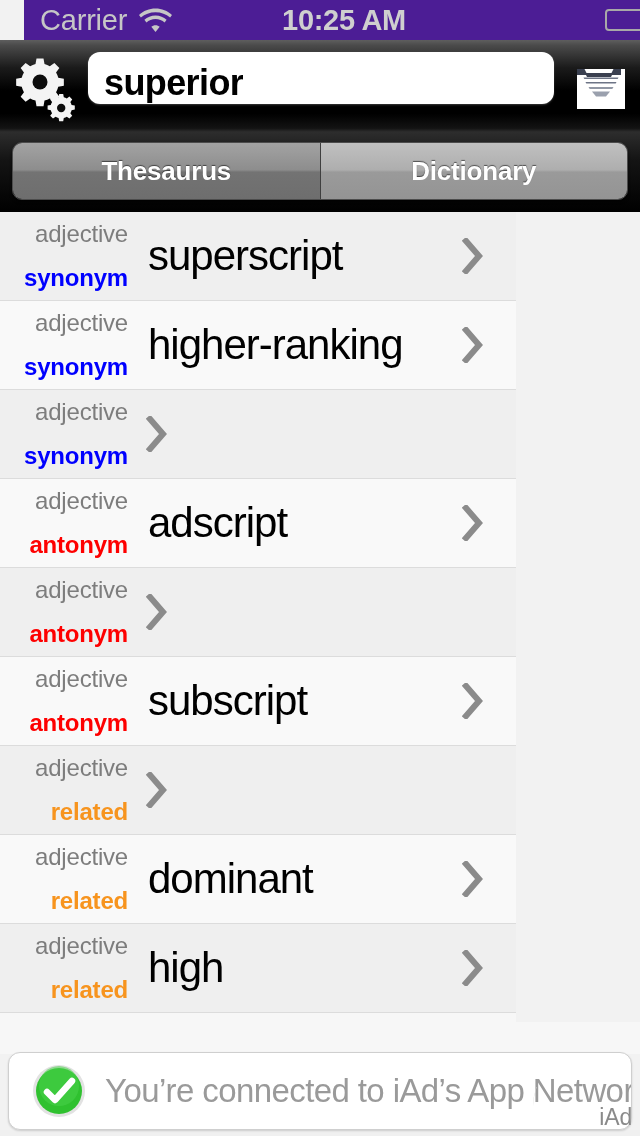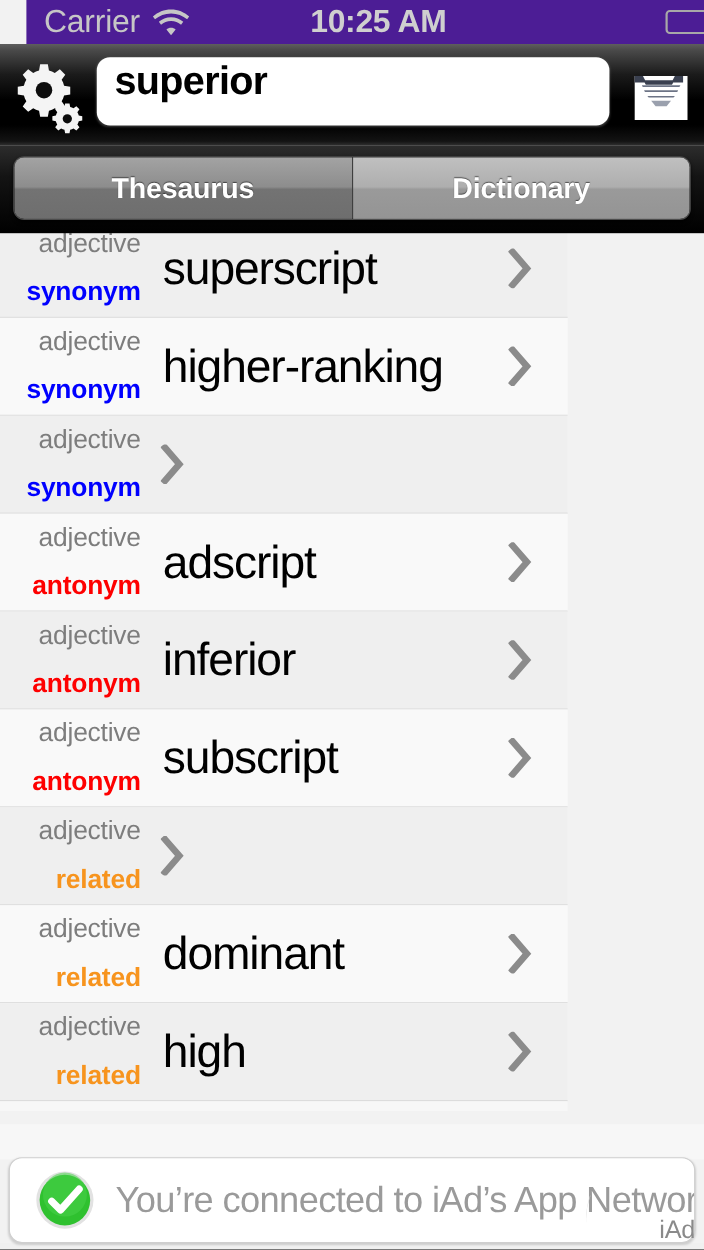--- a/index.html
+++ b/index.html
@@ -108,26 +108,26 @@
     top: 10px;
     width: 72px;
     height: 72px;
   }
   .gear-btn svg { display: block; width: 72px; height: 72px; }
   .search-field {
     position: absolute;
     left: 88px;
     top: 12px;
     width: 466px;
-    height: 62px;
+    height: 52px;
     background: #ffffff;
     border-radius: 12px;
     box-shadow: 0 1px 2px rgba(255,255,255,0.22);
     display: flex;
-    align-items: flex-start;
+    align-items: flex-end;
     box-sizing: border-box;
   }
   .search-text {
     color: #000;
     font-size: 36px;
     font-weight: 700;
     letter-spacing: -0.6px;
     margin-left: 16px;
     white-space: nowrap;
     overflow: hidden;
@@ -179,21 +179,21 @@
     background: linear-gradient(to bottom, #a3a3a3 0%, #8d8d8d 48%, #737373 52%, #6e6e6e 100%);
     border-right: 1px solid #3f3f3f;
   }
   .segment.unselected {
     background: linear-gradient(to bottom, #c0c0c0 0%, #aeaeae 48%, #9a9a9a 52%, #949494 100%);
   }
 
   
   .list {
     position: absolute;
-    top: 200px;
+    top: 212px;
     left: 0;
     width: 516px;
     height: 810px;
     background: #f7f7f7;
     z-index: 5;
   }
   .row {
     position: relative;
     height: 89px;
     display: flex;
@@ -440,21 +440,20 @@
             <path d="M4 3l13 15L4 33" stroke="#8b8b8b" stroke-width="6" fill="none" stroke-linecap="square"></path>
           </svg>
       </div>
     </div>
 
     <div class="row odd">
       <div class="row-labels">
         <span class="pos-label">adjective</span>
         <span class="rel-label rel-antonym">antonym</span>
       </div>
-      <div class="row-word">inferior</div>
       <div class="chevron">
         <svg width="22" height="36" viewBox="0 0 22 36">
             <path d="M4 3l13 15L4 33" stroke="#8b8b8b" stroke-width="6" fill="none" stroke-linecap="square"></path>
           </svg>
       </div>
     </div>
 
     <div class="row even">
       <div class="row-labels">
         <span class="pos-label">adjective</span>

